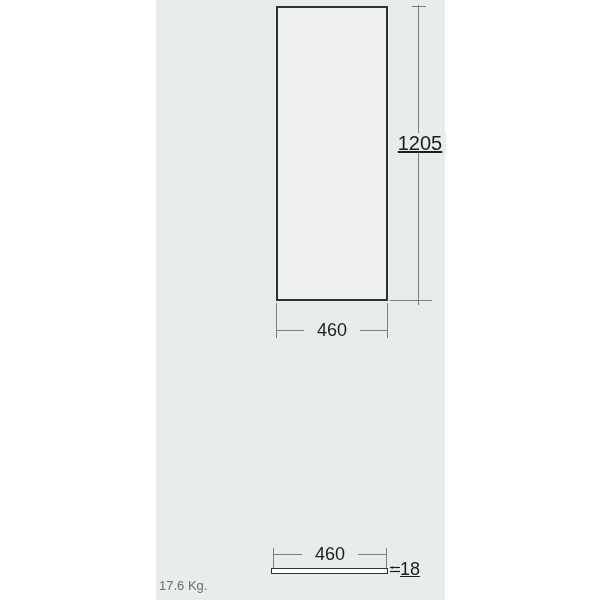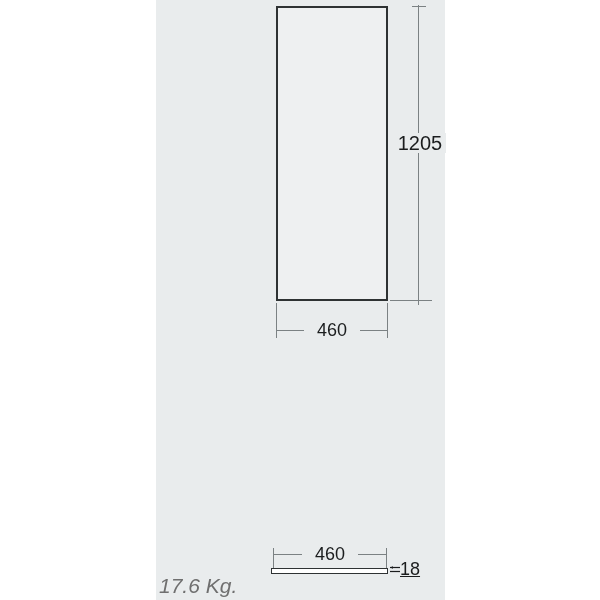--- a/index.html
+++ b/index.html
@@ -46,20 +46,21 @@
     left: 394px;
     top: 133px;
     width: 52px;
     padding: 2px 0;
     text-align: center;
     font-size: 20px;
     line-height: 16px;
     color: #1b1d1e;
     background: #e9eced;
     z-index: 2;
+    text-decoration: underline;
   }
   
   .w-ext-left   { left: 276px; top: 303px; width: 1px;   height: 35px; }
   .w-ext-right  { left: 387px; top: 303px; width: 1px;   height: 35px; }
   .w-dim-line   { left: 276px; top: 330px; width: 112px; height: 1px; }
   .w-dim-label {
     position: absolute;
     left: 304px;
     top: 321px;
     width: 56px;
@@ -112,24 +113,23 @@
     font-size: 18px;
     line-height: 18px;
     color: #1b1d1e;
     text-decoration: underline;
   }
   
   .weight-label {
     position: absolute;
     left: 159px;
     top: 577px;
-    font-size: 21px;
+    font-size: 13px;
     line-height: 18px;
     color: #6f6f6f;
-    font-style: italic;
   }
 </style>
 </head>
 <body>
 
 <div id="stage">
 
   <div class="panel"></div>
 
   <div class="front-view"></div>

